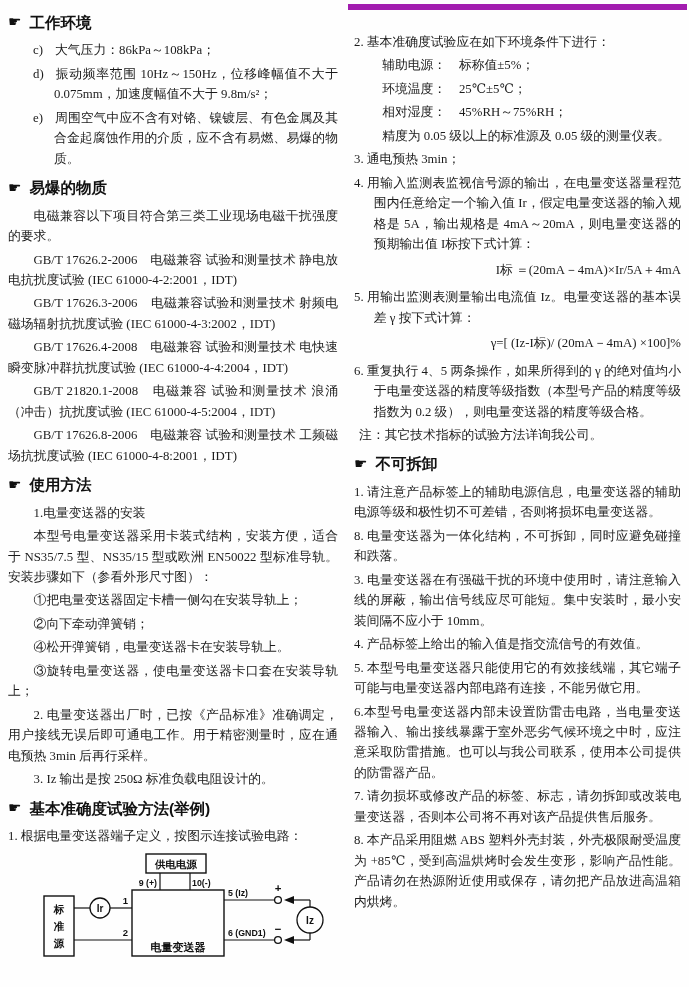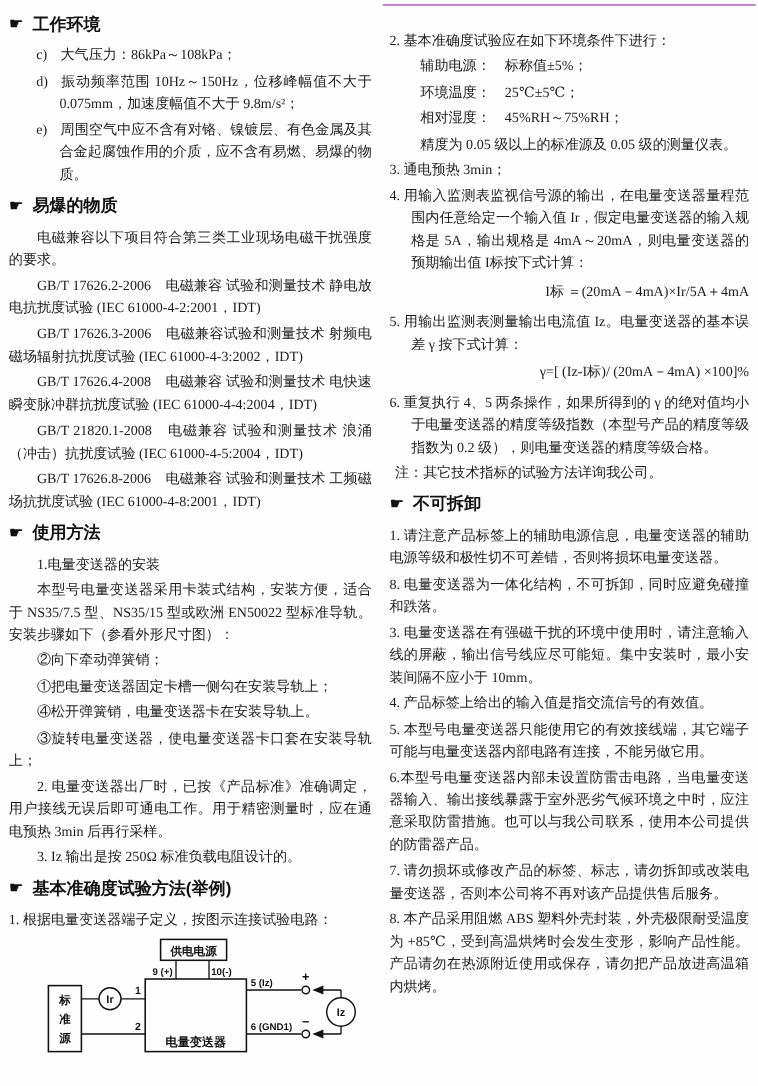--- a/index.html
+++ b/index.html
@@ -5,21 +5,21 @@
   * { box-sizing: border-box; }
   html,body { margin:0; padding:0; }
   body {
     width:689px; height:987px; overflow:hidden;
     background:#fefefe; color:#1b1b1b;
     font-family:"Liberation Serif","DejaVu Serif",serif;
     font-size:12.8px; line-height:1.6;
   }
   .page { display:flex; width:689px; height:987px; padding:4px 2px 0 8px; }
   .col-left  { width:340px; padding-right:10px; }
-  .col-right { width:339px; padding:0 6px 0 6px; border-top:1px solid #a21caf; }
+  .col-right { width:339px; padding:0 6px 0 6px; border-top:6px solid #a21caf; }
   p { margin:0 0 3px 0; text-align:justify; }
   .sec {
     display:flex; align-items:center; gap:9px;
     font-family:"Liberation Sans","DejaVu Sans",sans-serif;
     font-weight:700; font-size:15.5px; line-height:1.25;
     margin:9px 0 8px 0; color:#111;
   }
   .sec .hand { font-size:15px; letter-spacing:-1px; }
   .li { padding-left:46px; text-indent:-21px; }
   .li .lab { display:inline-block; width:22px; text-indent:0; }
@@ -60,22 +60,22 @@
     <p class="ind">GB/T 17626.4-2008　电磁兼容 试验和测量技术 电快速瞬变脉冲群抗扰度试验 (IEC 61000-4-4:2004，IDT)</p>
     <p class="ind">GB/T 21820.1-2008　电磁兼容 试验和测量技术 浪涌（冲击）抗扰度试验 (IEC 61000-4-5:2004，IDT)</p>
     <p class="ind">GB/T 17626.8-2006　电磁兼容 试验和测量技术 工频磁场抗扰度试验 (IEC 61000-4-8:2001，IDT)</p>
 
     <div class="sec">
       <span class="hand">☛</span>
       <span>使用方法</span>
     </div>
     <p class="ind">1.电量变送器的安装</p>
     <p class="ind">本型号电量变送器采用卡装式结构，安装方便，适合于 NS35/7.5 型、NS35/15 型或欧洲 EN50022 型标准导轨。安装步骤如下（参看外形尺寸图）：</p>
+    <p class="ind">①把电量变送器固定卡槽一侧勾在安装导轨上；</p>
     <p class="ind">②向下牵动弹簧销；</p>
-    <p class="ind">①把电量变送器固定卡槽一侧勾在安装导轨上；</p>
     <p class="ind">④松开弹簧销，电量变送器卡在安装导轨上。</p>
     <p class="ind">③旋转电量变送器，使电量变送器卡口套在安装导轨上；</p>
     <p class="ind">2. 电量变送器出厂时，已按《产品标准》准确调定，用户接线无误后即可通电工作。用于精密测量时，应在通电预热 3min 后再行采样。</p>
     <p class="ind">3. Iz 输出是按 250Ω 标准负载电阻设计的。</p>
 
     <div class="sec">
       <span class="hand">☛</span>
       <span>基本准确度试验方法(举例)</span>
     </div>
     <p>1. 根据电量变送器端子定义，按图示连接试验电路：</p>

